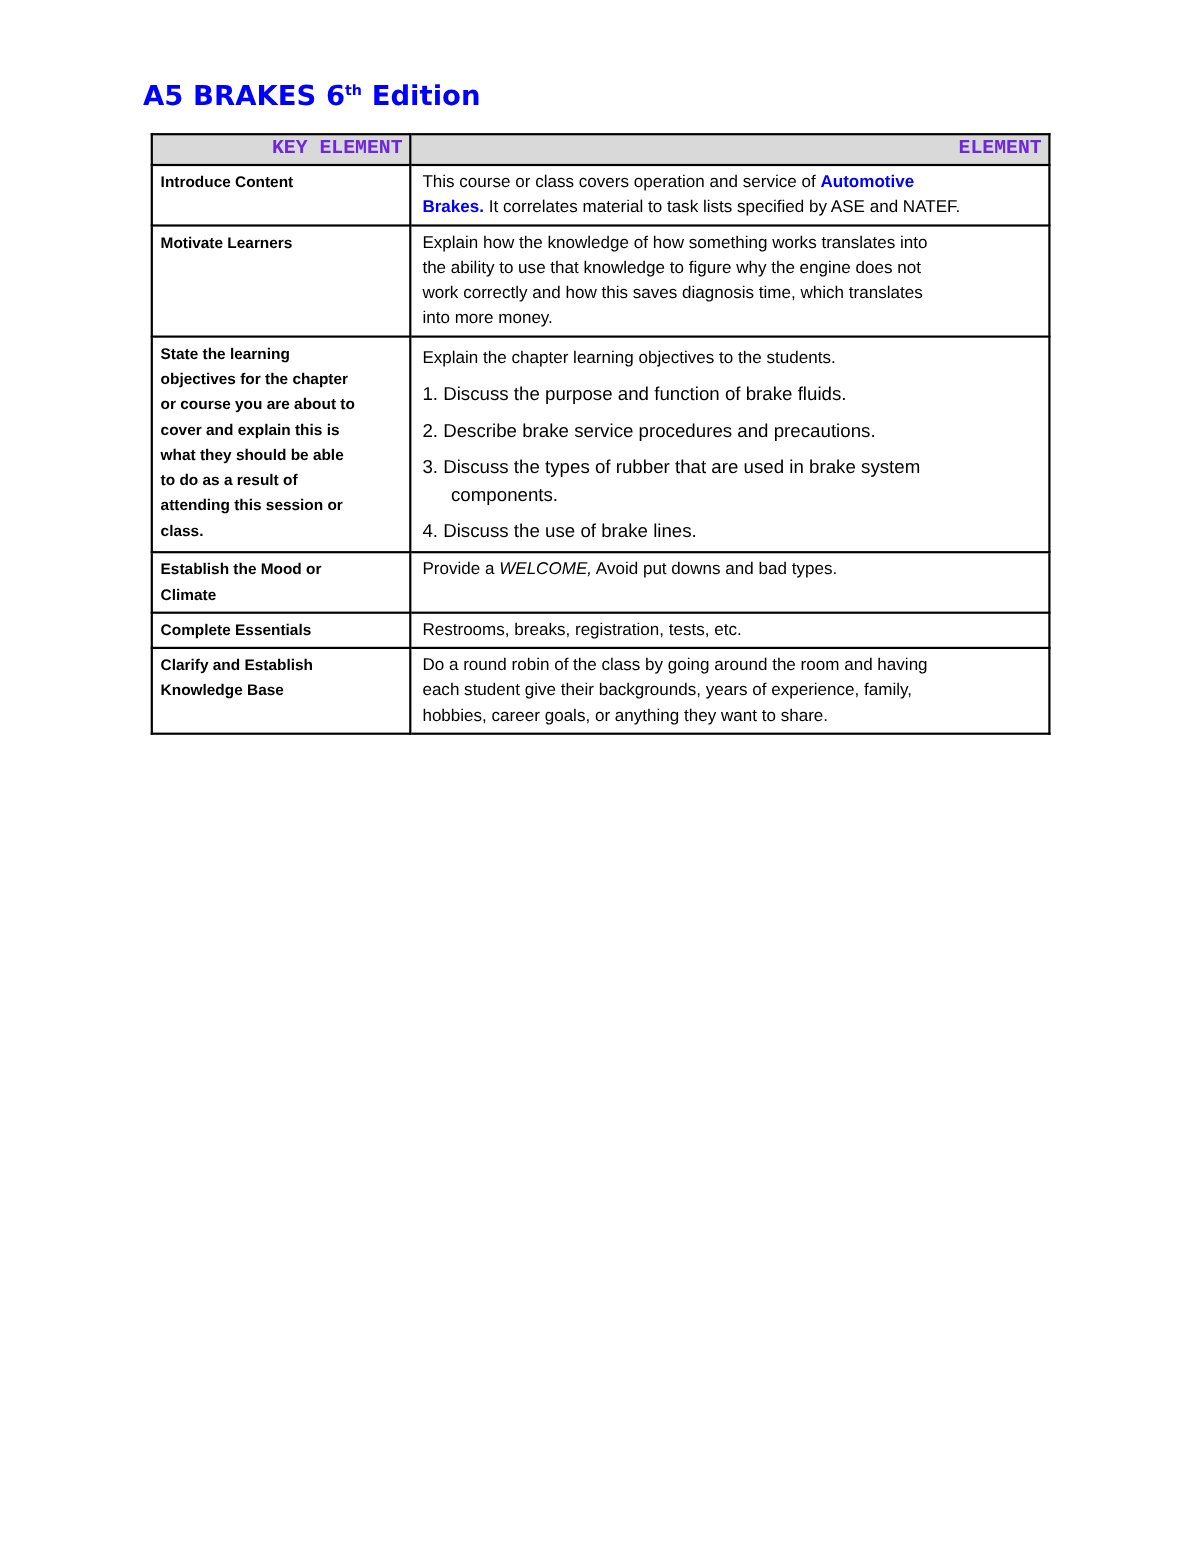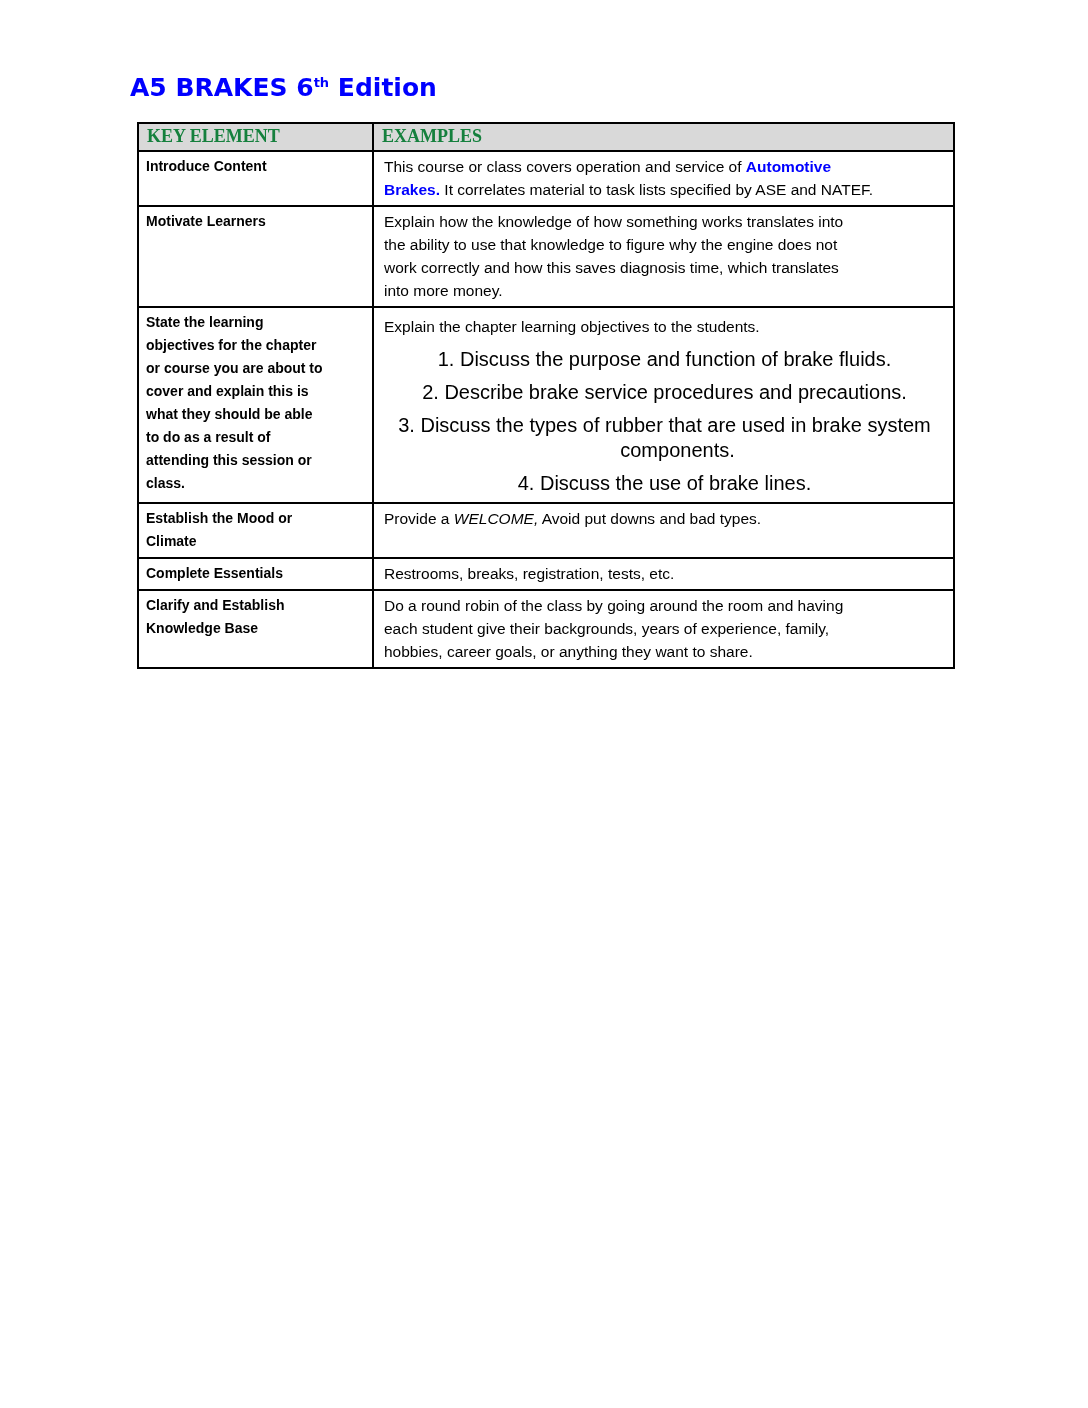--- a/index.html
+++ b/index.html
@@ -33,25 +33,25 @@
     table-layout: fixed;
     width: 816px;
     margin-left: 7px;
   }
   col.c1 { width: 235px; }
   col.c2 { width: 581px; }
 
   th {
     background: #D9D9D9;
     border: 2px solid #000000;
-    font-family: Liberation Serif, serif;
+    font-family: Liberation Mono, monospace;
     font-size: 18px;
     font-weight: bold;
-    color: #15803d;
-    text-align: left;
+    color: #6d28d9;
+    text-align: right;
     padding: 1px 6px 2px 8px;
     height: 27px;
     line-height: 23px;
   }
   td { border: 2px solid #000000; vertical-align: top; }
   td.key {
     font-weight: bold;
     font-size: 14px;
     line-height: 23px;
     padding: 3px 6px 4px 7px;
@@ -62,47 +62,46 @@
     line-height: 23px;
     padding: 3px 8px 4px 10px;
   }
   .pre { white-space: pre-line; }
   p.rich { margin: 0; }
   .bluebold { color: #0000FF; font-weight: bold; }
   .ital { font-style: italic; }
 
   .obj-intro { margin: 4px 0 9px 0; }
   .obj-item {
-    font-size: 20px;
+    font-size: 17px;
     line-height: 25px;
     margin: 0 0 8px 0;
     padding-left: 26px;
     text-indent: -26px;
-    text-align: center;
   }
   .obj-item:last-child { margin-bottom: 2px; }
 </style>
 </head>
 <body>
 
 <div class="doc">
 
   <h1><span>A5 BRAKES 6</span><sup>th</sup><span> Edition</span></h1>
 
 
 
   <table class="kt">
     <colgroup>
         <col class="c1">
         <col class="c2">
       </colgroup>
     <thead>
       <tr>
         <th>KEY ELEMENT</th>
-        <th>EXAMPLES</th>
+        <th>ELEMENT</th>
       </tr>
     </thead>
     <tbody>
       <tr>
         <td class="key">Introduce Content</td>
         <td class="ex">
             <p class="rich pre"><span>This course or class covers operation and service of </span><span class="bluebold">Automotive
 Brakes.</span><span> It correlates material to task lists specified by ASE and NATEF.</span></p>
           </td>
       </tr>

